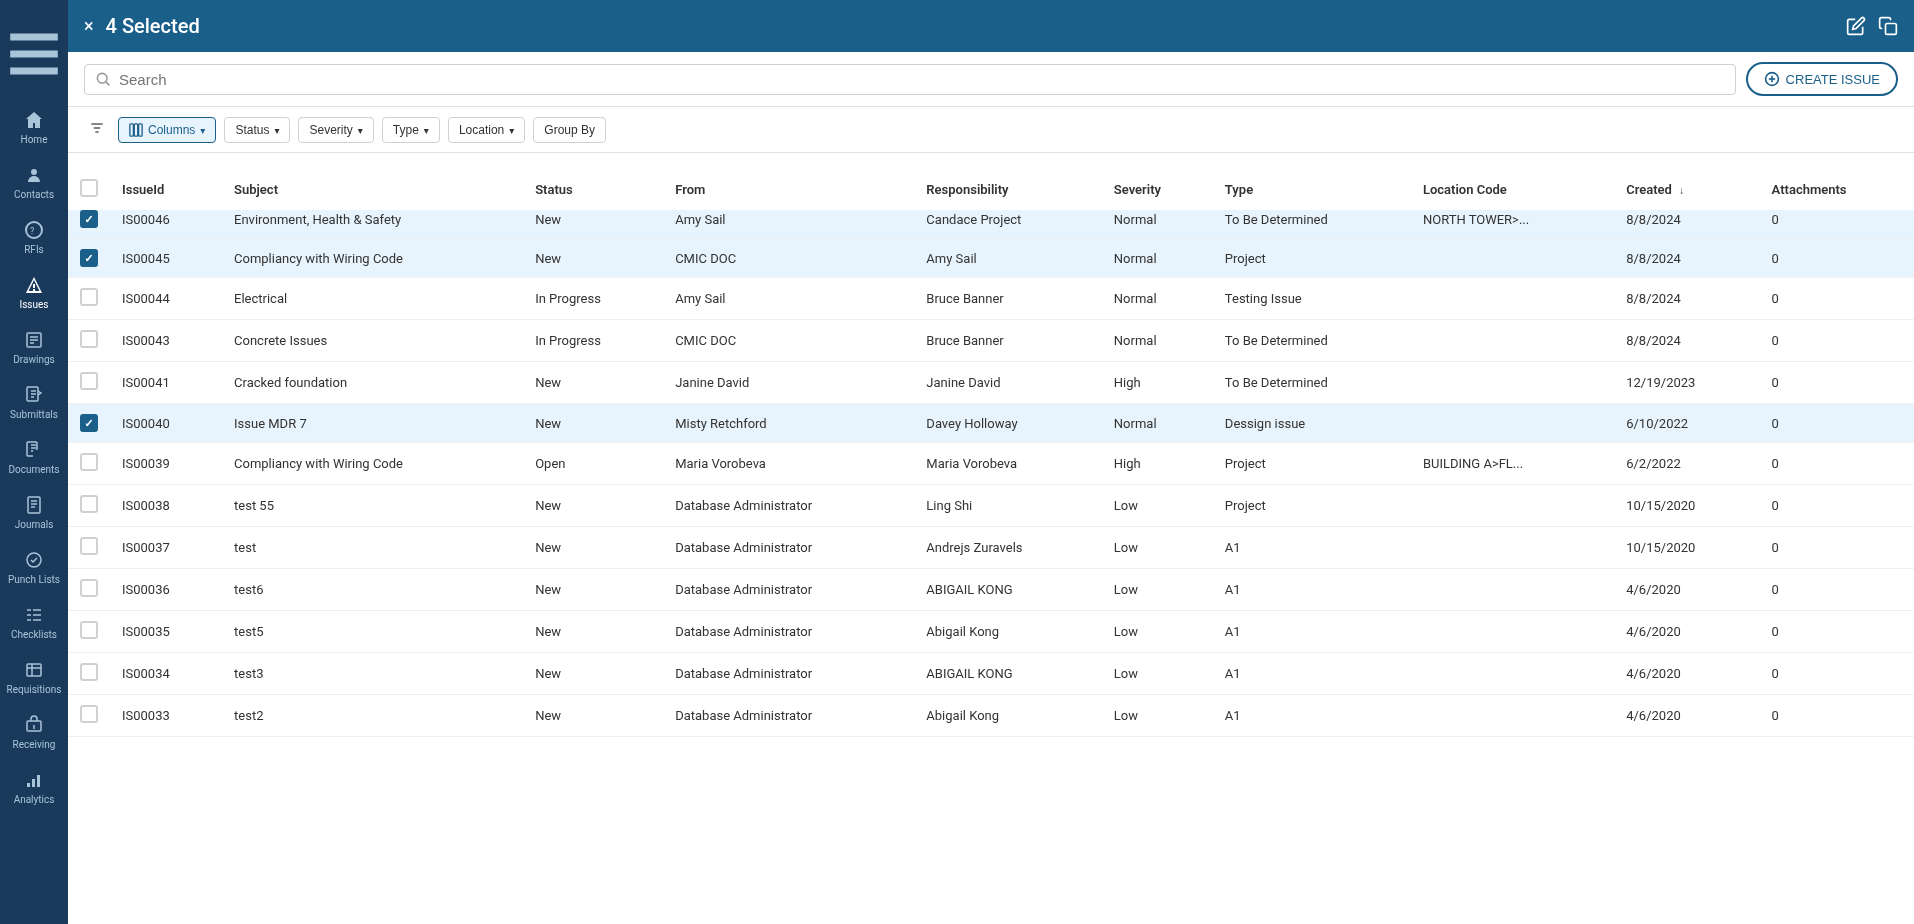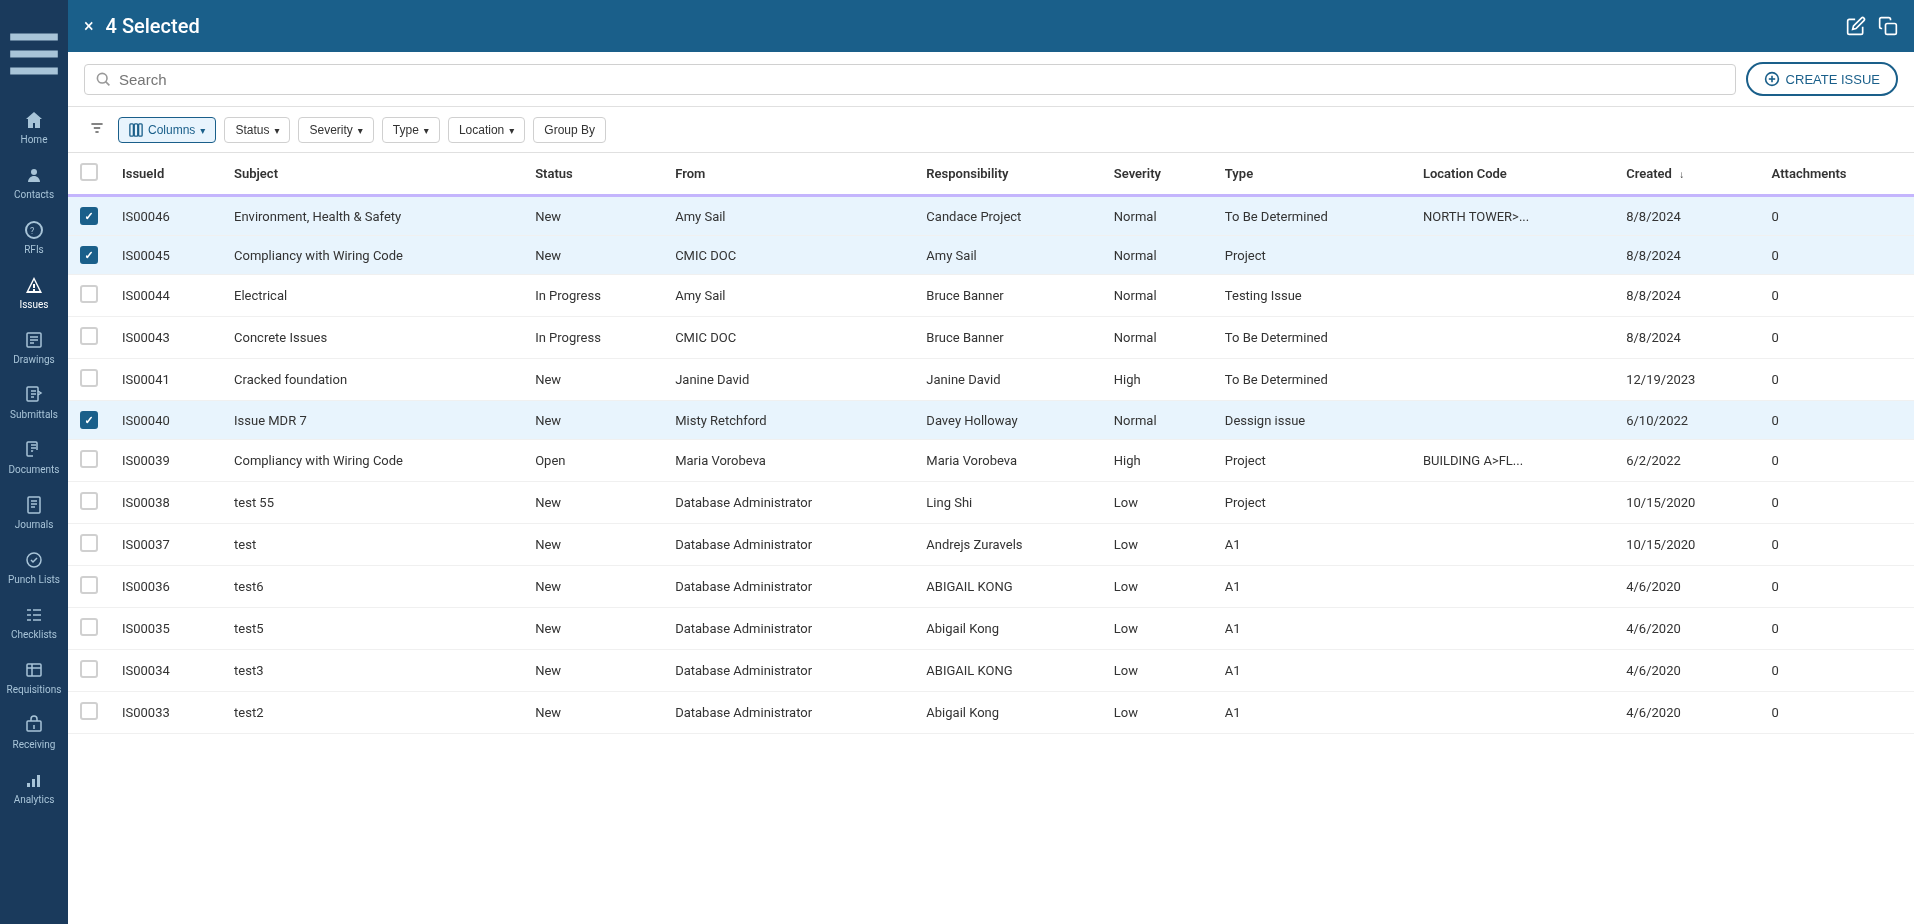--- a/index.html
+++ b/index.html
@@ -157,28 +157,28 @@
       flex: 1;
       overflow-y: auto;
       background: white;
     }
     table {
       width: 100%;
       border-collapse: collapse;
     }
     thead th {
       background: white;
-      border-bottom: 3px solid #c4b5fd;
+      border-bottom: 6px solid #c4b5fd;
       padding: 10px 12px;
       text-align: left;
       font-weight: 600;
       font-size: 13px;
       color: #333;
       position: sticky;
-      top: 0;
+      top: 16px;
       white-space: nowrap;
     }
     thead th:first-child { width: 40px; }
     tbody tr { border-bottom: 1px solid #f0f0f0; }
     tbody tr.selected-row { background: #e8f4fd; }
     tbody td { padding: 10px 12px; color: #333; font-size: 13px; }
 
     .checkbox-cell { width: 40px; }
     .checkbox-wrap {
       width: 18px;

